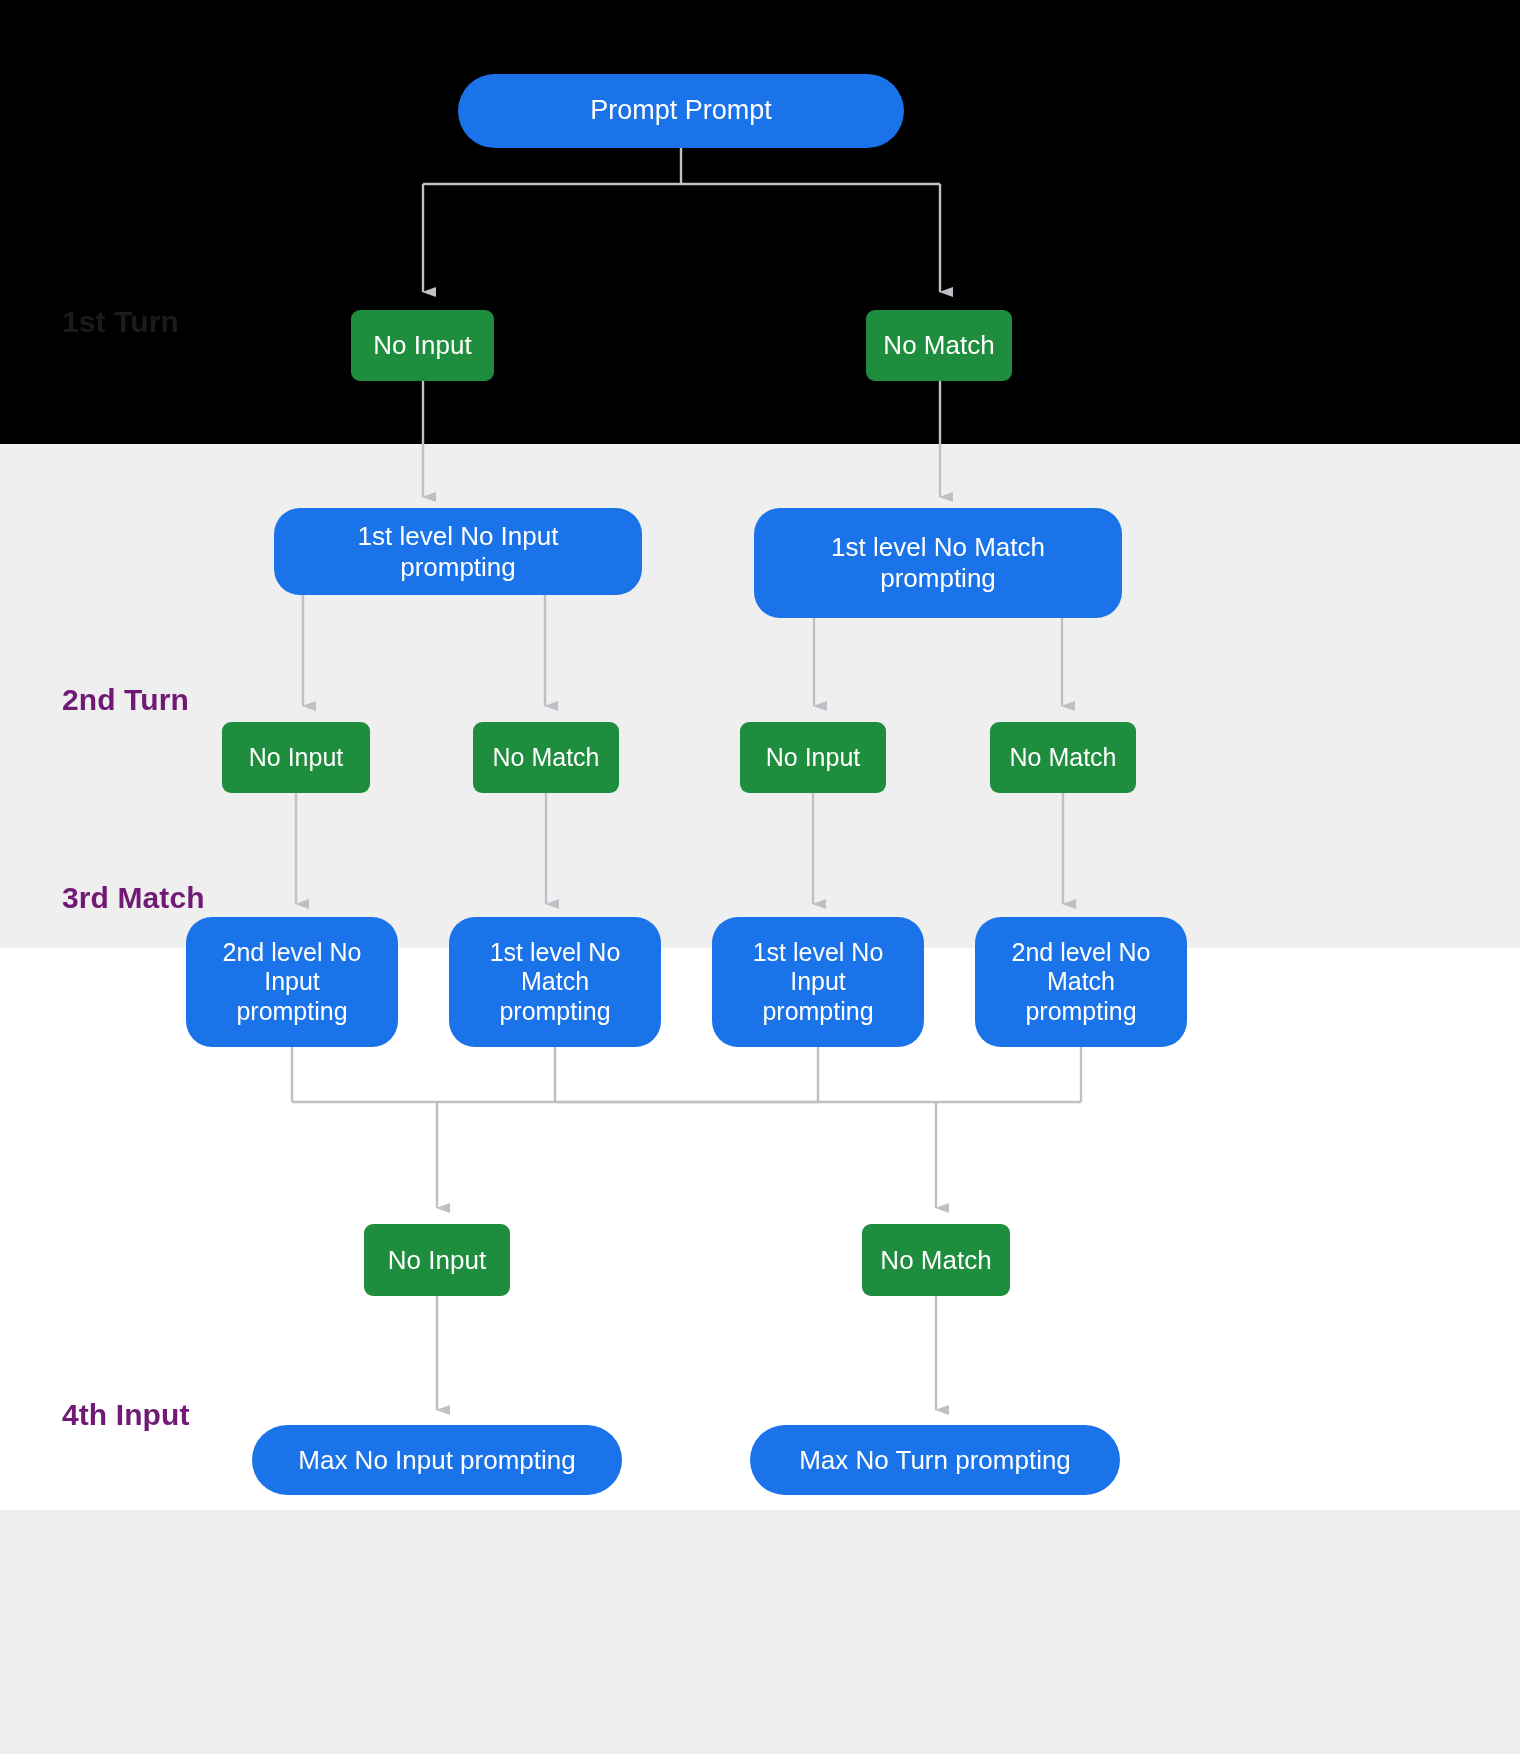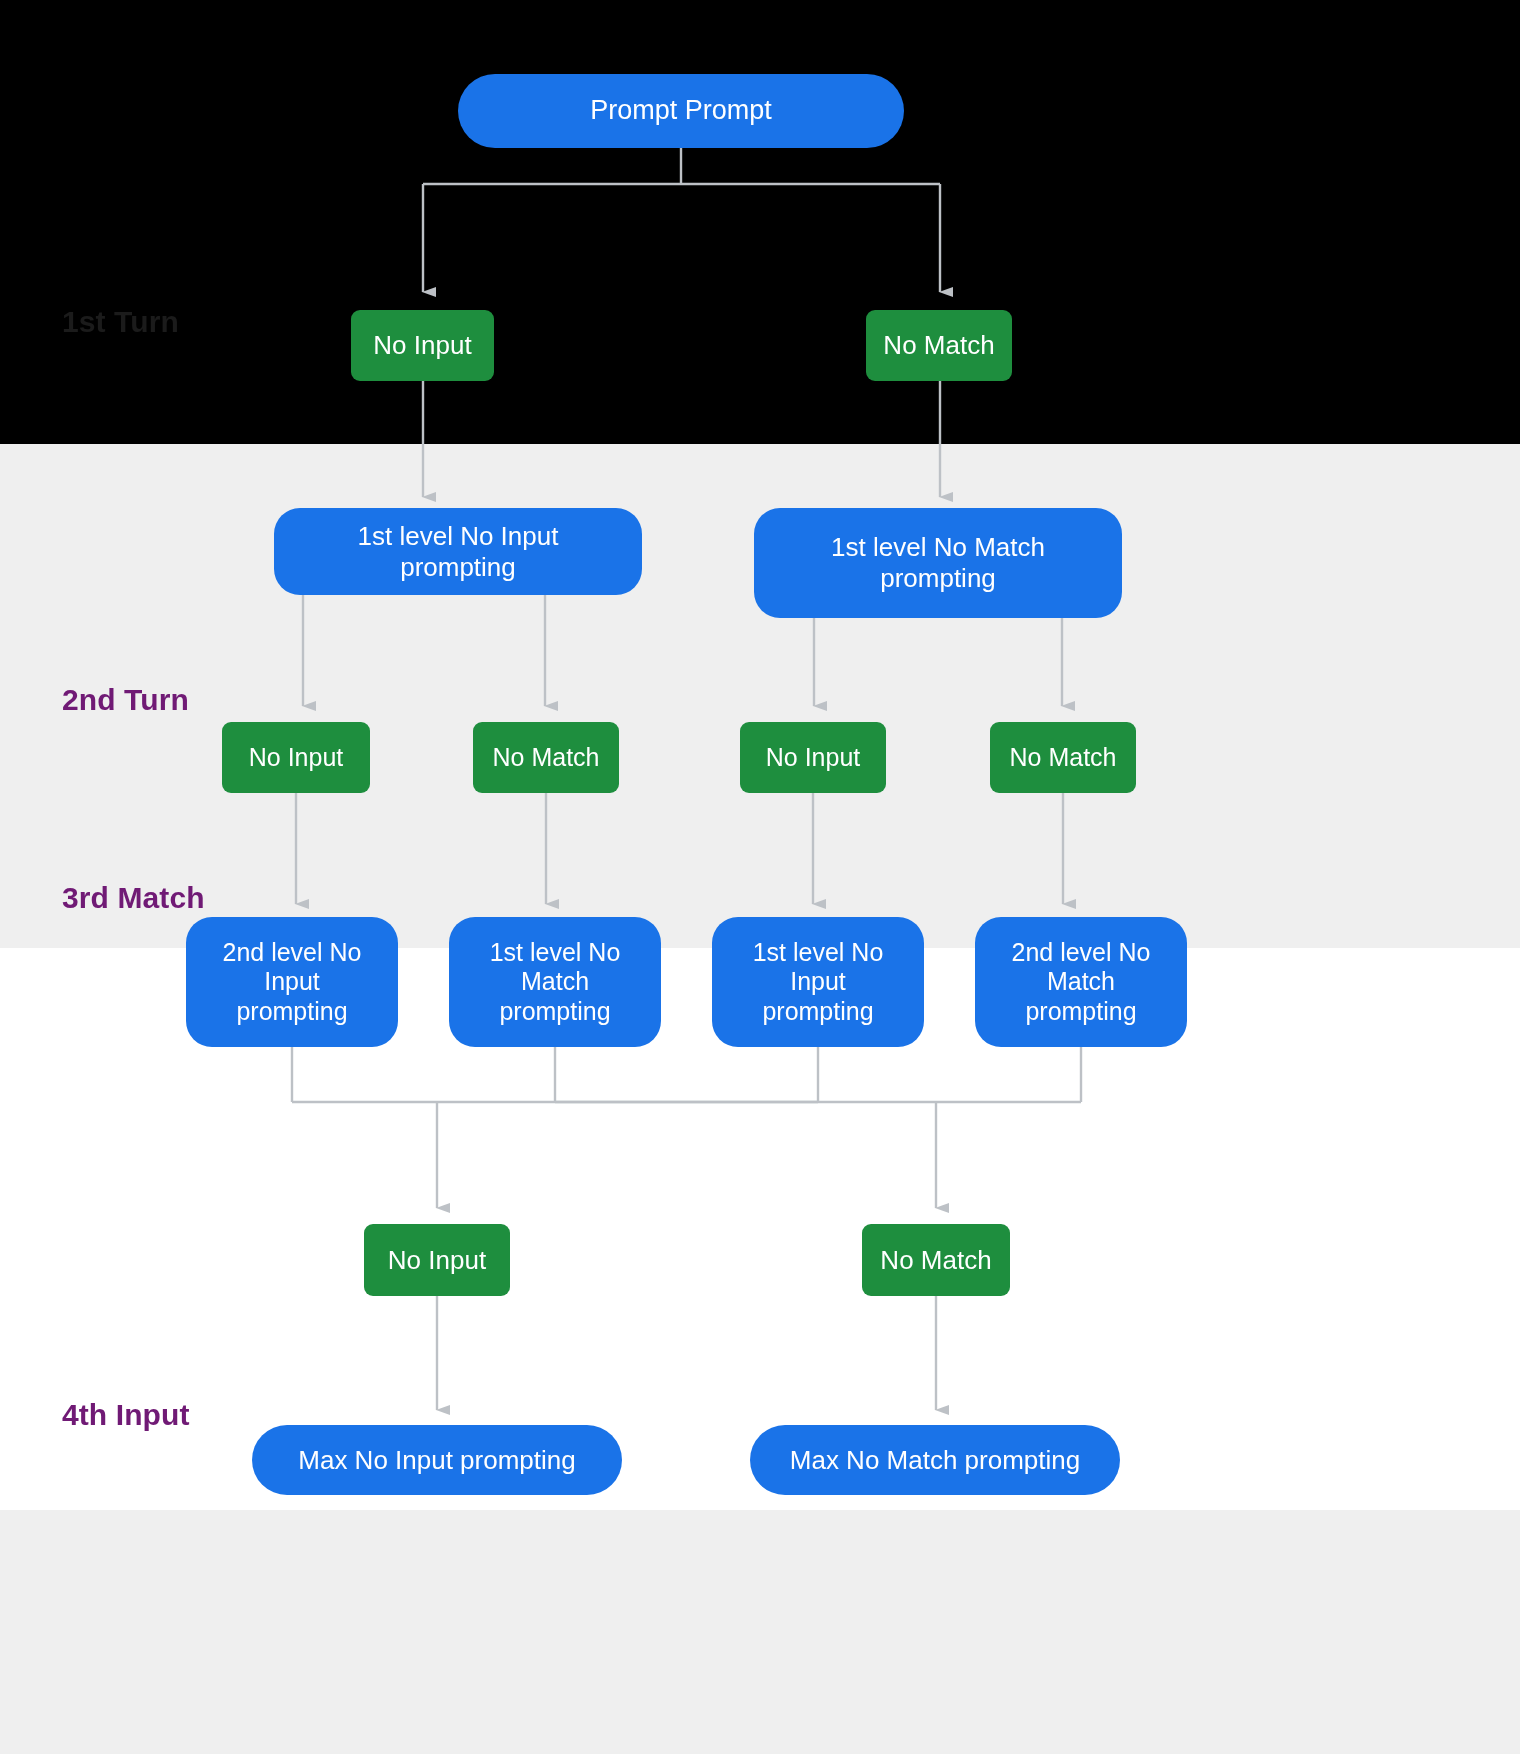--- a/index.html
+++ b/index.html
@@ -148,15 +148,15 @@
 Input
 prompting</div>
   <div class="node blue r-large" style="left:975px; top:917px; width:212px; height:130px; font-size:25px;">2nd level No
 Match
 prompting</div>
 
   <div class="node green r-small" style="left:364px; top:1224px; width:146px; height:72px; font-size:26px;">No Input</div>
   <div class="node green r-small" style="left:862px; top:1224px; width:148px; height:72px; font-size:26px;">No Match</div>
 
   <div class="node blue r-pill" style="left:252px; top:1425px; width:370px; height:70px; font-size:26px;">Max No Input prompting</div>
-  <div class="node blue r-pill" style="left:750px; top:1425px; width:370px; height:70px; font-size:26px;">Max No Match prompting</div>
+  <div class="node blue r-pill" style="left:750px; top:1425px; width:370px; height:70px; font-size:26px;">Max No Turn prompting</div>
 
 </div>
 
 </body></html>

